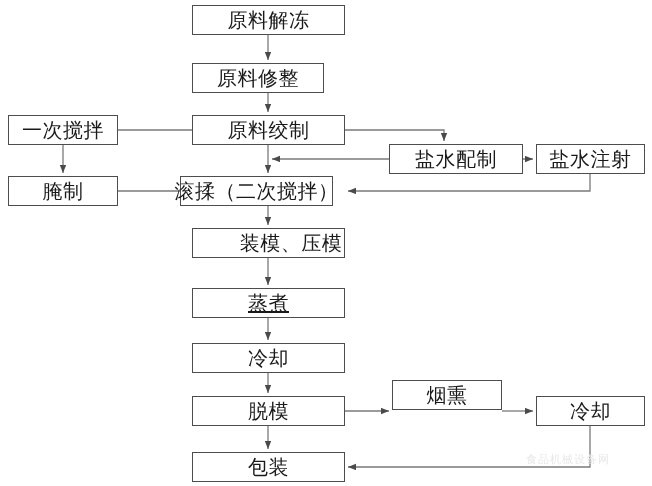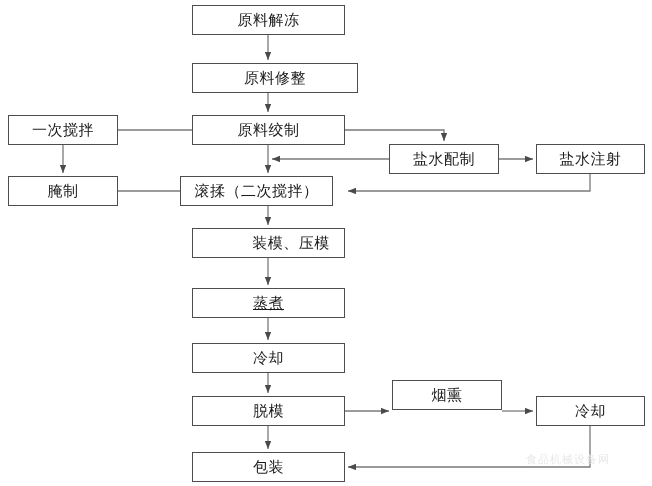--- a/index.html
+++ b/index.html
@@ -18,21 +18,21 @@
     overflow: hidden;
   }
   .node {
     position: absolute;
     box-sizing: border-box;
     background: #ffffff;
     border: 1px solid #4d4d4d;
     display: flex;
     align-items: center;
     justify-content: center;
-    font-size: 15px;
+    font-size: 20px;
     line-height: 1;
     color: #1a1a1a;
     letter-spacing: 0.5px;
     white-space: nowrap;
     z-index: 3;
   }
   .node-label {
     display: block;
   }
   svg.edges {
@@ -104,37 +104,37 @@
       <path d="M502,411 L533,411" marker-end="url(#arrow)"></path>
 
       <path d="M590,426 L590,467 L348,467" marker-end="url(#arrow)"></path>
     </g>
   </svg>
 
   <div class="node" style="left:192px; top:5px; width:153px; height:30px;">
     <span class="node-label">原料解冻</span>
   </div>
 
-  <div class="node" style="left:192px; top:63px; width:166px; height:30px;">
+  <div class="node" style="left:192px; top:63px; width:132px; height:30px;">
     <span class="node-label">原料修整</span>
   </div>
 
   <div class="node" style="left:192px; top:115px; width:153px; height:30px;">
     <span class="node-label">原料绞制</span>
   </div>
 
   <div class="node" style="left:8px; top:115px; width:110px; height:30px;">
     <span class="node-label">一次搅拌</span>
   </div>
 
   <div class="node" style="left:8px; top:176px; width:110px; height:30px;">
     <span class="node-label">腌制</span>
   </div>
 
-  <div class="node" style="left:389px; top:144px; width:110px; height:30px;">
+  <div class="node" style="left:389px; top:144px; width:134px; height:30px;">
     <span class="node-label">盐水配制</span>
   </div>
 
   <div class="node" style="left:536px; top:144px; width:109px; height:30px;">
     <span class="node-label">盐水注射</span>
   </div>
 
   <div class="node" style="left:180px; top:176px; width:153px; height:30px;">
     <span class="node-label">滚揉（二次搅拌）</span>
   </div>

